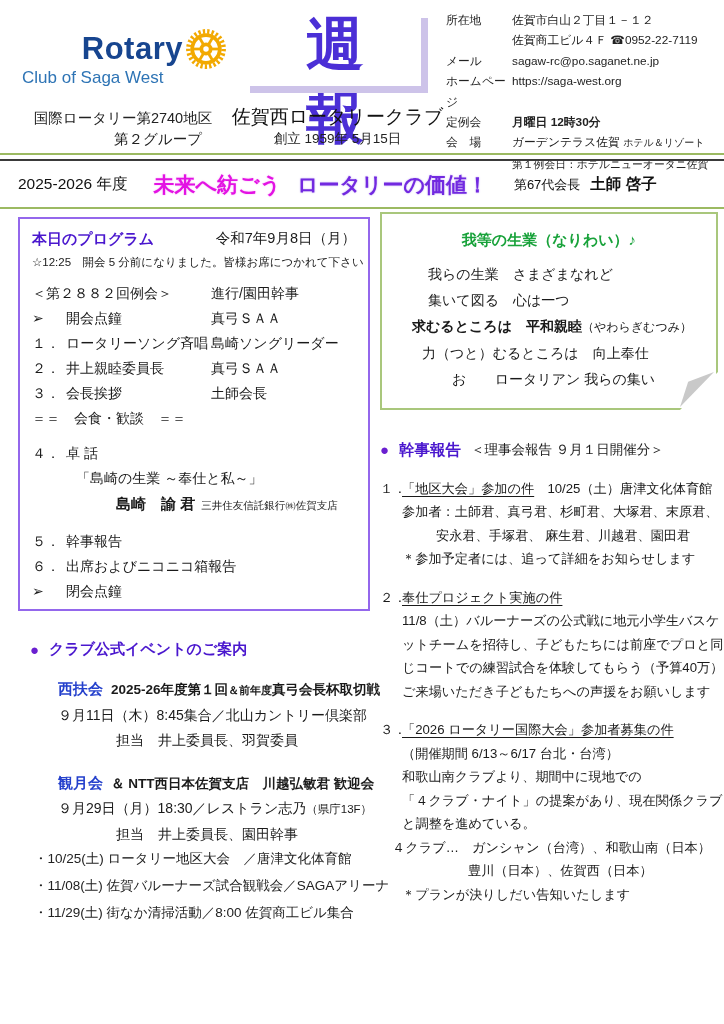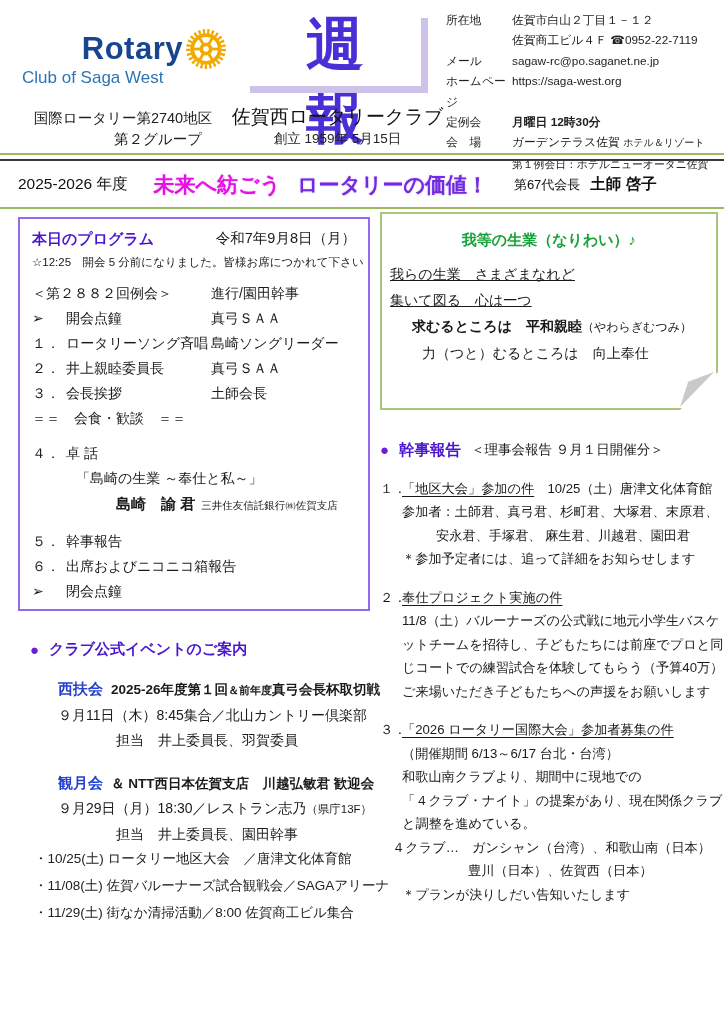--- a/index.html
+++ b/index.html
@@ -73,21 +73,21 @@
 
   
   .duty-box{position:absolute;left:22px;top:911px;width:366px;height:81px;background:#CAE4EF;box-sizing:border-box;padding:7px 14px;font-size:14px;line-height:22px;}
   .duty-title{color:#6A1FD0;font-weight:bold;font-size:15px;margin-right:14px;}
   .duty-l2{text-align:center;}
   .duty-l3{text-align:center;}
 
   
   .song-box{position:absolute;left:380px;top:212px;width:338px;height:198px;border:2px solid #A9C77C;box-sizing:border-box;padding:13px 8px 0 8px;font-size:14px;line-height:26px;position:absolute;}
   .song-title{text-align:center;color:#18A23A;font-weight:bold;font-size:15px;margin-bottom:8px;}
-  .sline1,.sline2{text-decoration:underline;}
+  .sline1,.sline2{margin-left:38px;}
   .sline3{margin-left:22px;}
   .sline3 .b{font-weight:bold;}
   .sline3 .sm{font-size:12px;}
   .sline4{margin-left:32px;}
   .sline5{margin-left:62px;}
   .fold-mask{position:absolute;right:-2px;bottom:-2px;width:38px;height:38px;background:#fff;
              clip-path:polygon(100% 0,0 100%,100% 100%);}
   .fold{position:absolute;right:2px;bottom:1px;width:34px;height:35px;background:#C9C9C9;
         clip-path:polygon(0 100%,100% 0,24% 28%);}
 
@@ -249,20 +249,21 @@
       <span class="grow">閉会点鐘</span>
     </div>
   </div>
 
   <div class="song-box">
     <div class="song-title">我等の生業（なりわい）♪</div>
     <div class="sline1">我らの生業　さまざまなれど</div>
     <div class="sline2">集いて図る　心は一つ</div>
     <div class="sline3"><span class="b">求むるところは　平和親睦</span><span class="sm">（やわらぎむつみ）</span></div>
     <div class="sline4">力（つと）むるところは　向上奉仕</div>
+    <div class="sline5">おゝ　ロータリアン 我らの集い</div>
     <div class="fold-mask"></div>
     <div class="fold"></div>
   </div>
 
   <div class="events-heading">
     <span class="bullet">●</span>
     <span class="eh-text">クラブ公式イベントのご案内</span>
   </div>
 
   <div class="event1">

